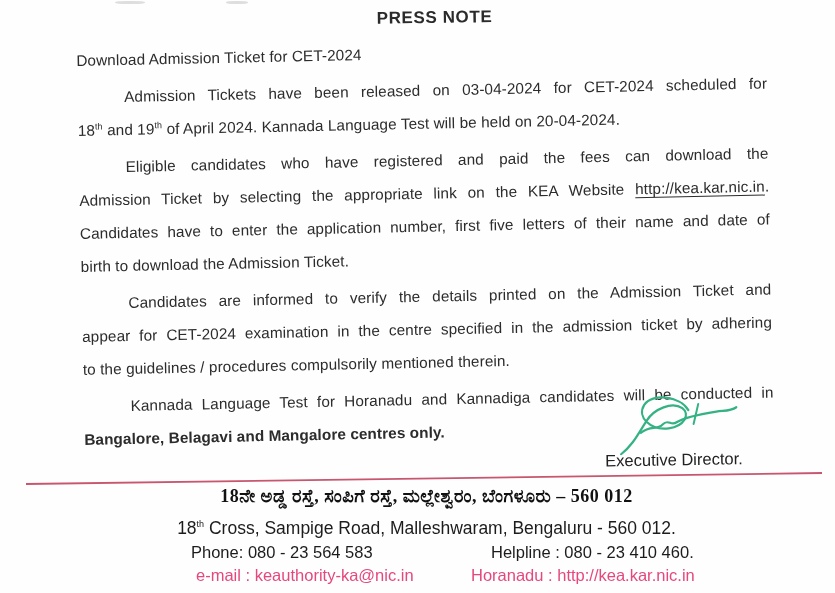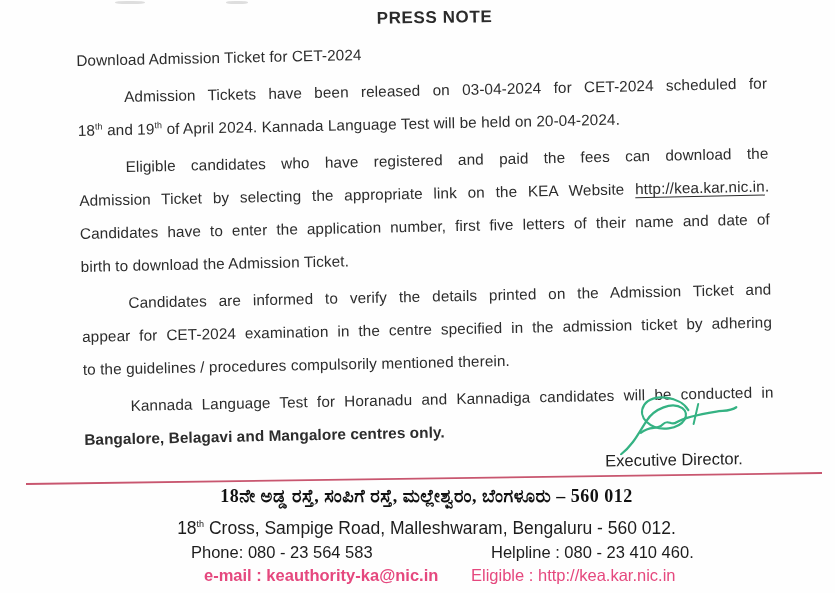--- a/index.html
+++ b/index.html
@@ -43,21 +43,21 @@
   .footer-address{
     position:absolute;top:518px;left:0;right:0;text-align:center;
     font-size:17.5px;color:#1c1c1c;
   }
   .footer-row{position:absolute;left:0;right:0;font-size:16.5px;color:#1c1c1c;}
   .row-phone{top:543px;}
   .row-email{top:566px;}
   .abs{position:absolute;white-space:nowrap;margin-left:36px;}
   .pos-phone{left:155px;}
   .pos-helpline{left:455px;}
-  .pos-email{left:168px;font-weight:bold;}
+  .pos-email{left:160px;}
   .pos-website{left:435px;}
   .pink{color:#e5487e;}
 </style>
 </head>
 <body>
 
 <div class="page">
 
   <div class="artifact" style="left:115px;top:1px;width:30px;height:3px;"></div>
   <div class="artifact" style="left:226px;top:1px;width:22px;height:3px;"></div>
@@ -112,16 +112,16 @@
 
   <div class="footer-address"><span>18</span><sup class="sp">th</sup><span> Cross, Sampige Road, Malleshwaram, Bengaluru - 560 012.</span></div>
 
   <div class="footer-row row-phone">
     <span class="abs pos-phone">Phone: 080 - 23 564 583</span>
     <span class="abs pos-helpline">Helpline : 080 - 23 410 460.</span>
   </div>
 
   <div class="footer-row row-email">
     <span class="abs pos-email pink">e-mail : keauthority-ka@nic.in</span>
-    <span class="abs pos-website pink">Eligible : http://kea.kar.nic.in</span>
+    <span class="abs pos-website pink">Horanadu : http://kea.kar.nic.in</span>
   </div>
 
 </div>
 
 </body></html>

